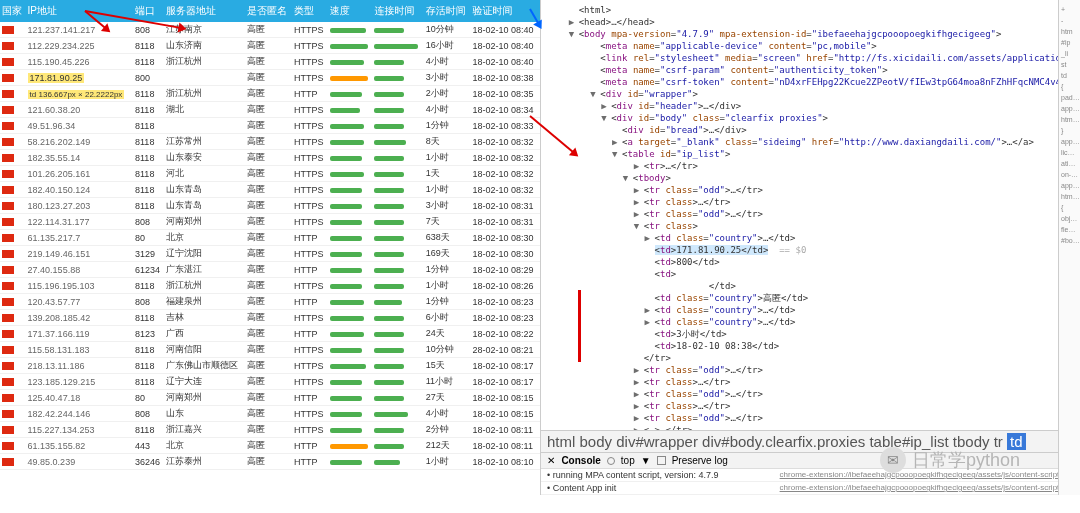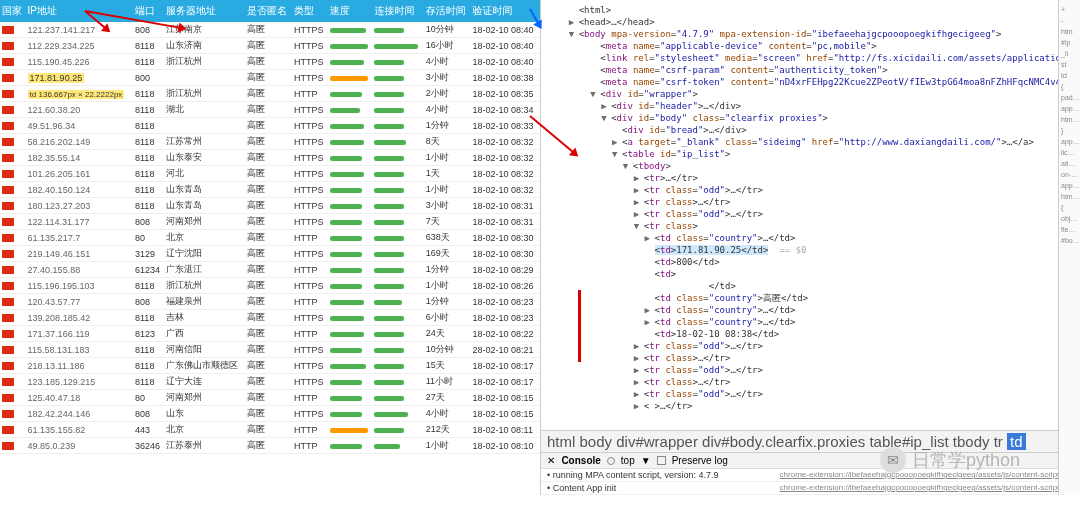--- a/index.html
+++ b/index.html
@@ -359,20 +359,32 @@
             <td>山东</td>
             <td>高匿</td>
             <td>HTTPS</td>
             <td><span class="bar" style="width:32px;background:#4caf50"></span></td>
             <td><span class="bar" style="width:34px;background:#4caf50"></span></td>
             <td>4小时</td>
             <td>18-02-10 08:15</td>
           </tr>
           <tr>
             <td><span class="flag"></span></td>
+            <td><span class="ip">115.227.134.253</span></td>
+            <td>8118</td>
+            <td>浙江嘉兴</td>
+            <td>高匿</td>
+            <td>HTTPS</td>
+            <td><span class="bar" style="width:32px;background:#4caf50"></span></td>
+            <td><span class="bar" style="width:30px;background:#4caf50"></span></td>
+            <td>2分钟</td>
+            <td>18-02-10 08:11</td>
+          </tr>
+          <tr>
+            <td><span class="flag"></span></td>
             <td><span class="ip">61.135.155.82</span></td>
             <td>443</td>
             <td>北京</td>
             <td>高匿</td>
             <td>HTTP</td>
             <td><span class="bar" style="width:38px;background:#ff9800"></span></td>
             <td><span class="bar" style="width:30px;background:#4caf50"></span></td>
             <td>212天</td>
             <td>18-02-10 08:11</td>
           </tr>
@@ -400,35 +412,37 @@
         <div class="ln">        <span class="arr"></span>&lt;<span class="tag">meta</span> <span class="attr">name</span>=<span class="val">"applicable-device"</span> <span class="attr">content</span>=<span class="val">"pc,mobile"</span>&gt;</div>
         <div class="ln">        <span class="arr"></span>&lt;<span class="tag">link</span> <span class="attr">rel</span>=<span class="val">"stylesheet"</span> <span class="attr">media</span>=<span class="val">"screen"</span> <span class="attr">href</span>=<span class="val">"http://fs.xicidaili.com/assets/application-9cf18ae1b67e112fe4e88ad709ca0556b5a22c79f1c7d40.css"</span>&gt;</div>
         <div class="ln">        <span class="arr"></span>&lt;<span class="tag">meta</span> <span class="attr">name</span>=<span class="val">"csrf-param"</span> <span class="attr">content</span>=<span class="val">"authenticity_token"</span>&gt;</div>
         <div class="ln">        <span class="arr"></span>&lt;<span class="tag">meta</span> <span class="attr">name</span>=<span class="val">"csrf-token"</span> <span class="attr">content</span>=<span class="val">"nD4xrFEHpg22Kcue2ZPeotV/fIEw3tpG64moa8nFZhHFqcNMC4v4/8nC4gt1BP=4a838w+5XsvFCPvrrQDfjKg=="</span>&gt;</div>
         <div class="ln">        <span class="arr">▼</span>&lt;<span class="tag">div</span> <span class="attr">id</span>=<span class="val">"wrapper"</span>&gt;</div>
         <div class="ln">          <span class="arr">▶</span>&lt;<span class="tag">div</span> <span class="attr">id</span>=<span class="val">"header"</span>&gt;…&lt;/div&gt;</div>
         <div class="ln">          <span class="arr">▼</span>&lt;<span class="tag">div</span> <span class="attr">id</span>=<span class="val">"body"</span> <span class="attr">class</span>=<span class="val">"clearfix proxies"</span>&gt;</div>
         <div class="ln">            <span class="arr"></span>&lt;<span class="tag">div</span> <span class="attr">id</span>=<span class="val">"bread"</span>&gt;…&lt;/div&gt;</div>
         <div class="ln">            <span class="arr">▶</span>&lt;<span class="tag">a</span> <span class="attr">target</span>=<span class="val">"_blank"</span> <span class="attr">class</span>=<span class="val">"sideimg"</span> <span class="attr">href</span>=<span class="val">"http://www.daxiangdaili.com/"</span>&gt;…&lt;/a&gt;</div>
         <div class="ln">            <span class="arr">▼</span>&lt;<span class="tag">table</span> <span class="attr">id</span>=<span class="val">"ip_list"</span>&gt;</div>
+        <div class="ln">                <span class="arr">▶</span>&lt;<span class="tag">tr</span>&gt;…&lt;/tr&gt;</div>
         <div class="ln">              <span class="arr">▼</span>&lt;<span class="tag">tbody</span>&gt;</div>
-        <div class="ln">                <span class="arr">▶</span>&lt;<span class="tag">tr</span>&gt;…&lt;/tr&gt;</div>
         <div class="ln">                <span class="arr">▶</span>&lt;<span class="tag">tr</span> <span class="attr">class</span>=<span class="val">"odd"</span>&gt;…&lt;/tr&gt;</div>
         <div class="ln">                <span class="arr">▶</span>&lt;<span class="tag">tr</span> <span class="attr">class</span>&gt;…&lt;/tr&gt;</div>
         <div class="ln">                <span class="arr">▶</span>&lt;<span class="tag">tr</span> <span class="attr">class</span>=<span class="val">"odd"</span>&gt;…&lt;/tr&gt;</div>
         <div class="ln">                <span class="arr">▼</span>&lt;<span class="tag">tr</span> <span class="attr">class</span>&gt;</div>
         <div class="ln">                  <span class="arr">▶</span>&lt;<span class="tag">td</span> <span class="attr">class</span>=<span class="val">"country"</span>&gt;…&lt;/td&gt;</div>
         <div class="ln">                  <span class="arr"></span><span class="sel">&lt;<span class="tag">td</span>&gt;<span class="txt">171.81.90.25</span>&lt;/td&gt;</span>  <span style="color:#aaa">== $0</span></div>
         <div class="ln">                  <span class="arr"></span>&lt;<span class="tag">td</span>&gt;<span class="txt">800</span>&lt;/td&gt;</div>
         <div class="ln">                  <span class="arr"></span>&lt;<span class="tag">td</span>&gt;</div>
         <div class="ln">                            <span class="arr"></span>&lt;/td&gt;</div>
         <div class="ln">                  <span class="arr"></span>&lt;<span class="tag">td</span> <span class="attr">class</span>=<span class="val">"country"</span>&gt;<span class="txt">高匿</span>&lt;/td&gt;</div>
         <div class="ln">                  <span class="arr">▶</span>&lt;<span class="tag">td</span> <span class="attr">class</span>=<span class="val">"country"</span>&gt;…&lt;/td&gt;</div>
         <div class="ln">                  <span class="arr">▶</span>&lt;<span class="tag">td</span> <span class="attr">class</span>=<span class="val">"country"</span>&gt;…&lt;/td&gt;</div>
+        <div class="ln">                  <span class="arr"></span>&lt;<span class="tag">td</span>&gt;<span class="txt">3小时</span>&lt;/td&gt;</div>
         <div class="ln">                  <span class="arr"></span>&lt;<span class="tag">td</span>&gt;<span class="txt">18-02-10 08:38</span>&lt;/td&gt;</div>
+        <div class="ln">                <span class="arr"></span>&lt;/tr&gt;</div>
         <div class="ln">                <span class="arr">▶</span>&lt;<span class="tag">tr</span> <span class="attr">class</span>=<span class="val">"odd"</span>&gt;…&lt;/tr&gt;</div>
         <div class="ln">                <span class="arr">▶</span>&lt;<span class="tag">tr</span> <span class="attr">class</span>&gt;…&lt;/tr&gt;</div>
         <div class="ln">                <span class="arr">▶</span>&lt;<span class="tag">tr</span> <span class="attr">class</span>=<span class="val">"odd"</span>&gt;…&lt;/tr&gt;</div>
         <div class="ln">                <span class="arr">▶</span>&lt;<span class="tag">tr</span> <span class="attr">class</span>&gt;…&lt;/tr&gt;</div>
         <div class="ln">                <span class="arr">▶</span>&lt;<span class="tag">tr</span> <span class="attr">class</span>=<span class="val">"odd"</span>&gt;…&lt;/tr&gt;</div>
         <div class="ln">                <span class="arr">▶</span>&lt; &gt;…&lt;/tr&gt;</div>
       </div>
 <div class="crumb" id="crumb"><span>html</span>  <span>body</span>  <span>div#wrapper</span>  <span>div#body.clearfix.proxies</span>  <span>table#ip_list</span>  <span>tbody</span>  <span>tr</span>  <span class="cur">td</span></div>
 <div class="console-hd">
 <span>✕</span>

